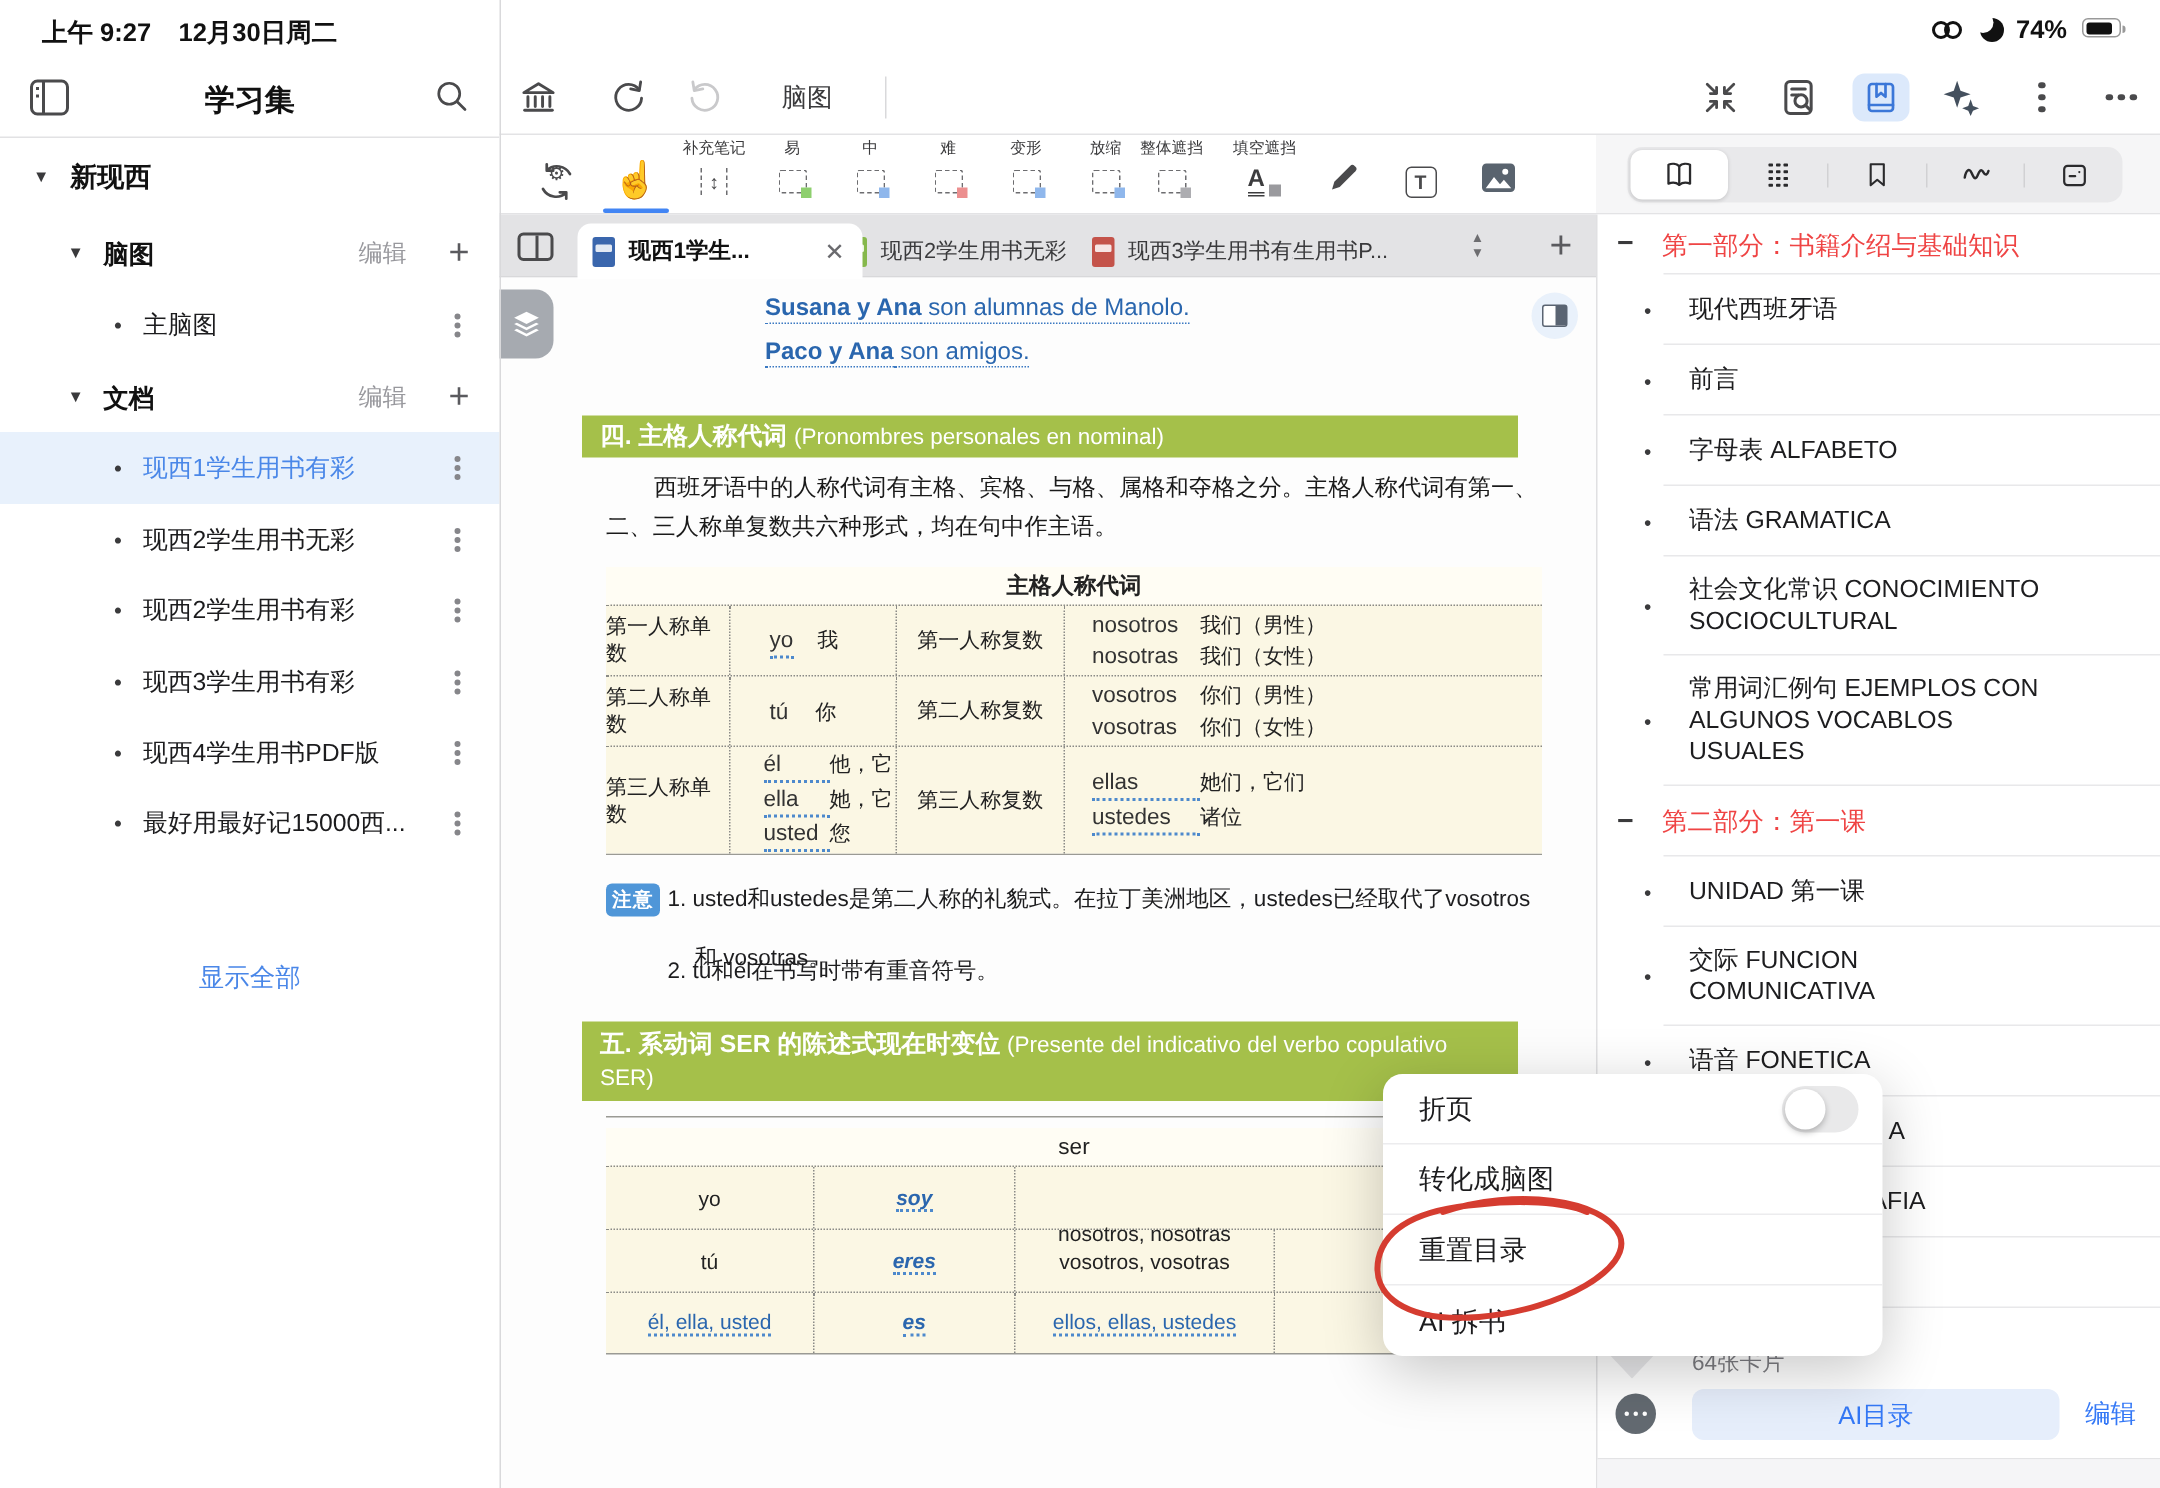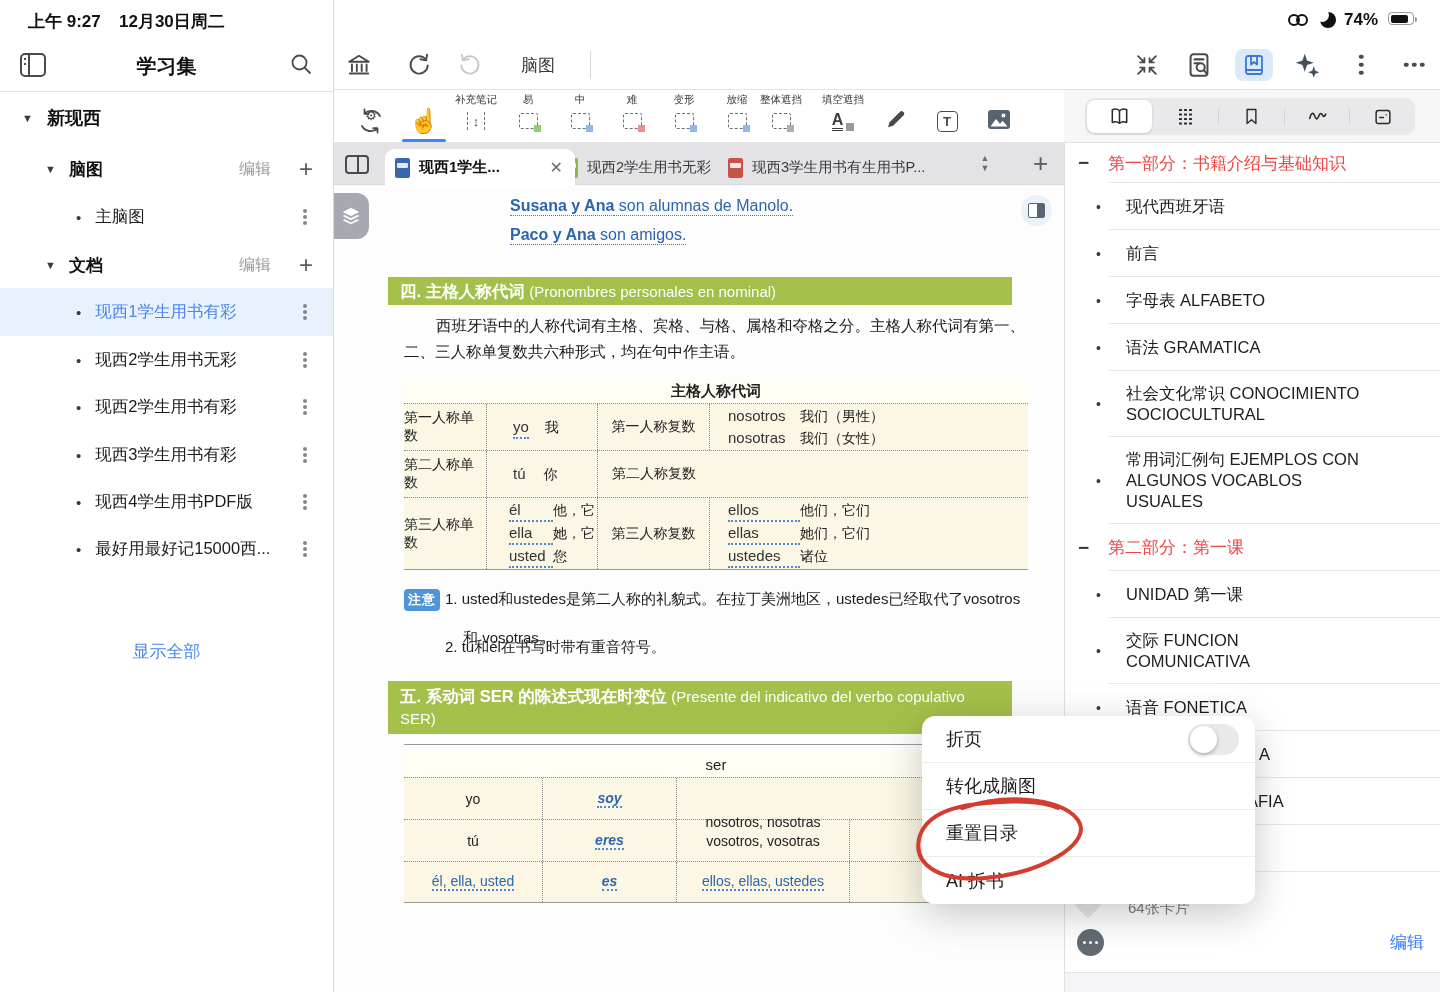--- a/index.html
+++ b/index.html
@@ -543,20 +543,30 @@
             </div>
           <div class="tcell" style="width:111px; padding-left:26px;">
             <span class="formline">
                 <span class="es">tú</span>
                 <span class="zh" style="margin-left:18px;">你</span>
               </span>
           </div>
           <div class="tcell lab" style="width:112px;">
               <span>第二人称复数</span>
             </div>
+          <div class="tcell" style="width:318px; padding-left:18px;">
+            <span class="formline">
+                <span class="es" style="width:72px;">vosotros</span>
+                <span class="zh">你们（男性）</span>
+              </span>
+            <span class="formline">
+                <span class="es" style="width:72px;">vosotras</span>
+                <span class="zh">你们（女性）</span>
+              </span>
+          </div>
         </div>
         <div class="trow" style="height:71px;">
           <div class="tcell lab" style="width:83px;">
               <span>第三人称单数</span>
             </div>
           <div class="tcell" style="width:111px; padding-left:22px;">
             <span class="formline">
                 <span class="es u" style="width:44px;">él</span>
                 <span class="zh">他，它</span>
               </span>
@@ -566,24 +576,20 @@
               </span>
             <span class="formline">
                 <span class="es u" style="width:44px;">usted</span>
                 <span class="zh">您</span>
               </span>
           </div>
           <div class="tcell lab" style="width:112px;">
               <span>第三人称复数</span>
             </div>
           <div class="tcell" style="width:318px; padding-left:18px;">
-            <span class="formline">
-                <span class="es u" style="width:72px;">ellos</span>
-                <span class="zh">他们，它们</span>
-              </span>
             <span class="formline">
                 <span class="es u" style="width:72px;">ellas</span>
                 <span class="zh">她们，它们</span>
               </span>
             <span class="formline">
                 <span class="es u" style="width:72px;">ustedes</span>
                 <span class="zh">诸位</span>
               </span>
           </div>
         </div>
@@ -694,20 +700,21 @@
       </div>
     <div class="toc-row toc-item" style="padding-left:182px;">
         <span class="lbl">AFIA</span>
       </div>
     <div class="toc-row toc-empty"></div>
 
     <span class="toc-cards">64张卡片</span>
     <span class="more-circle">
         <i></i>
       </span>
+    <span class="ai-toc-btn">AI目录</span>
     <span class="rp-edit">编辑</span>
     <span class="rp-footline"></span>
     <span class="rp-footstrip"></span>
   </div>
 
   <div class="menu-arrow"></div>
   <div class="ctxmenu">
     <div class="cm-item">
       <span>折页</span>
       <span class="toggle">

